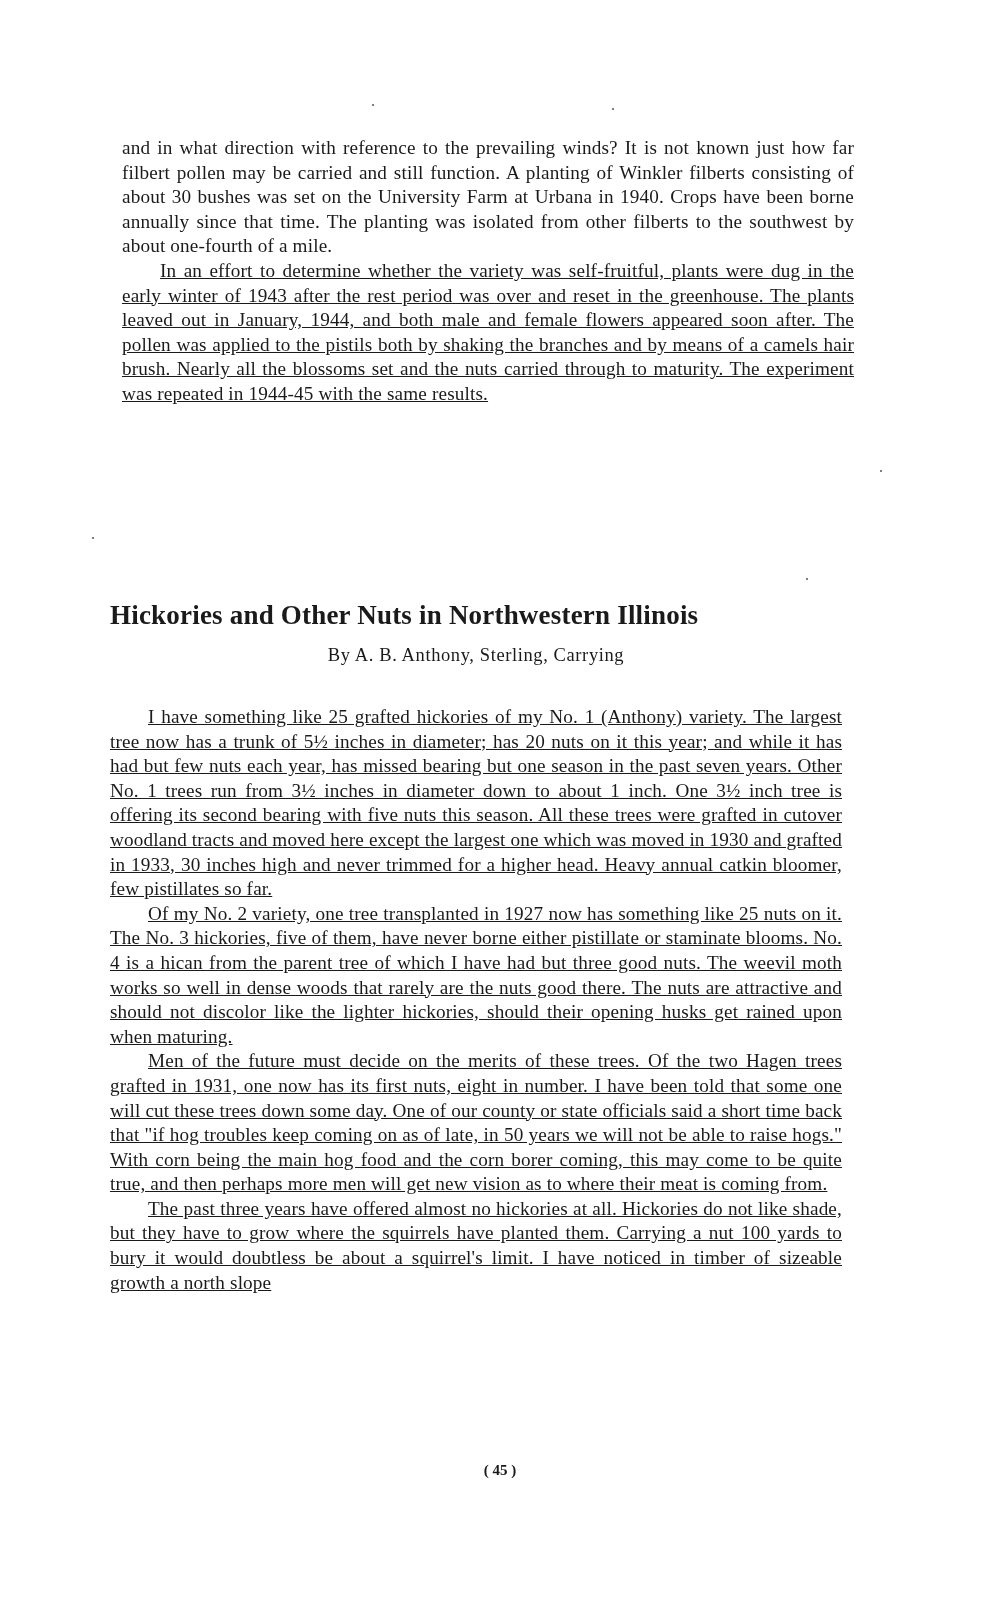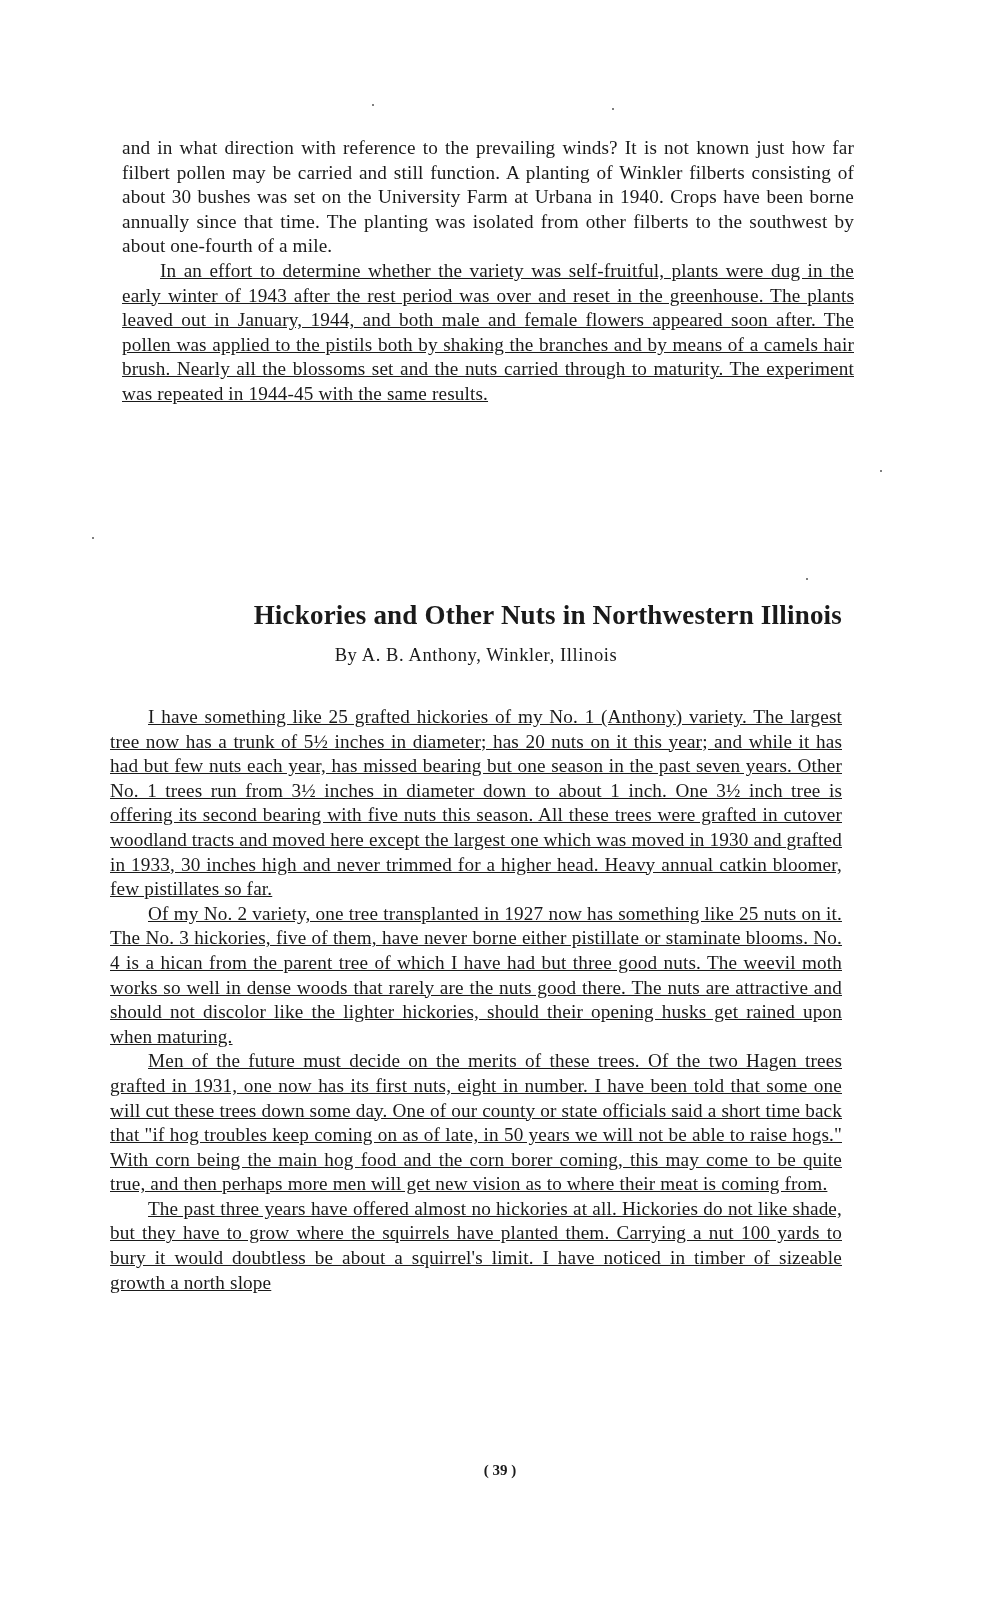--- a/index.html
+++ b/index.html
@@ -18,21 +18,21 @@
     text-align: justify;
     margin: 0;
     letter-spacing: 0.15px;
   }
   .indent { text-indent: 38px; text-decoration: underline; }
   .section2 { position: absolute; left: 110px; top: 600px; width: 732px; }
   .title {
     font-family: "Liberation Serif", serif;
     font-weight: bold;
     font-size: 27px;
-    text-align: right;
+    text-align: left;
     margin: 0;
     letter-spacing: 0.2px;
   }
   .byline {
     font-family: "Liberation Serif", serif;
     font-size: 18.5px;
     text-align: center;
     margin: 14px 0 0 0;
     letter-spacing: 0.6px;
   }
@@ -48,29 +48,29 @@
 </head>
 <body>
 
 <div class="page">
   <p class="p">and in what direction with reference to the prevailing winds? It is not known just how far filbert pollen may be carried and still function. A planting of Winkler filberts consisting of about 30 bushes was set on the University Farm at Urbana in 1940. Crops have been borne annually since that time. The planting was isolated from other filberts to the southwest by about one-fourth of a mile.</p>
   <p class="p indent">In an effort to determine whether the variety was self-fruitful, plants were dug in the early winter of 1943 after the rest period was over and reset in the greenhouse. The plants leaved out in January, 1944, and both male and female flowers appeared soon after. The pollen was applied to the pistils both by shaking the branches and by means of a camels hair brush. Nearly all the blossoms set and the nuts carried through to maturity. The experiment was repeated in 1944-45 with the same results.</p>
 </div>
 
 <div class="section2">
   <h1 class="title">Hickories and Other Nuts in Northwestern Illinois</h1>
-  <p class="byline">By A. B. Anthony, Winkler, Illinois</p>
+  <p class="byline">By A. B. Anthony, Sterling, Carrying</p>
 </div>
 
 <div class="body2">
   <p class="p indent">I have something like 25 grafted hickories of my No. 1 (Anthony) variety. The largest tree now has a trunk of 5½ inches in diameter; has 20 nuts on it this year; and while it has had but few nuts each year, has missed bearing but one season in the past seven years. Other No. 1 trees run from 3½ inches in diameter down to about 1 inch. One 3½ inch tree is offering its second bearing with five nuts this season. All these trees were grafted in cutover woodland tracts and moved here except the largest one which was moved in 1930 and grafted in 1933, 30 inches high and never trimmed for a higher head. Heavy annual catkin bloomer, few pistillates so far.</p>
   <p class="p indent">Of my No. 2 variety, one tree transplanted in 1927 now has something like 25 nuts on it. The No. 3 hickories, five of them, have never borne either pistillate or staminate blooms. No. 4 is a hican from the parent tree of which I have had but three good nuts. The weevil moth works so well in dense woods that rarely are the nuts good there. The nuts are attractive and should not discolor like the lighter hickories, should their opening husks get rained upon when maturing.</p>
   <p class="p indent">Men of the future must decide on the merits of these trees. Of the two Hagen trees grafted in 1931, one now has its first nuts, eight in number. I have been told that some one will cut these trees down some day. One of our county or state officials said a short time back that "if hog troubles keep coming on as of late, in 50 years we will not be able to raise hogs." With corn being the main hog food and the corn borer coming, this may come to be quite true, and then perhaps more men will get new vision as to where their meat is coming from.</p>
   <p class="p indent">The past three years have offered almost no hickories at all. Hickories do not like shade, but they have to grow where the squirrels have planted them. Carrying a nut 100 yards to bury it would doubtless be about a squirrel's limit. I have noticed in timber of sizeable growth a north slope</p>
 </div>
 
-<div class="folio">( 39 )</div>
+<div class="folio">( 45 )</div>
 
 <div class="speck" style="left:372px;top:104px"></div>
 <div class="speck" style="left:612px;top:108px"></div>
 <div class="speck" style="left:806px;top:578px"></div>
 <div class="speck" style="left:92px;top:537px"></div>
 <div class="speck" style="left:880px;top:470px"></div>
 
 </body></html>

